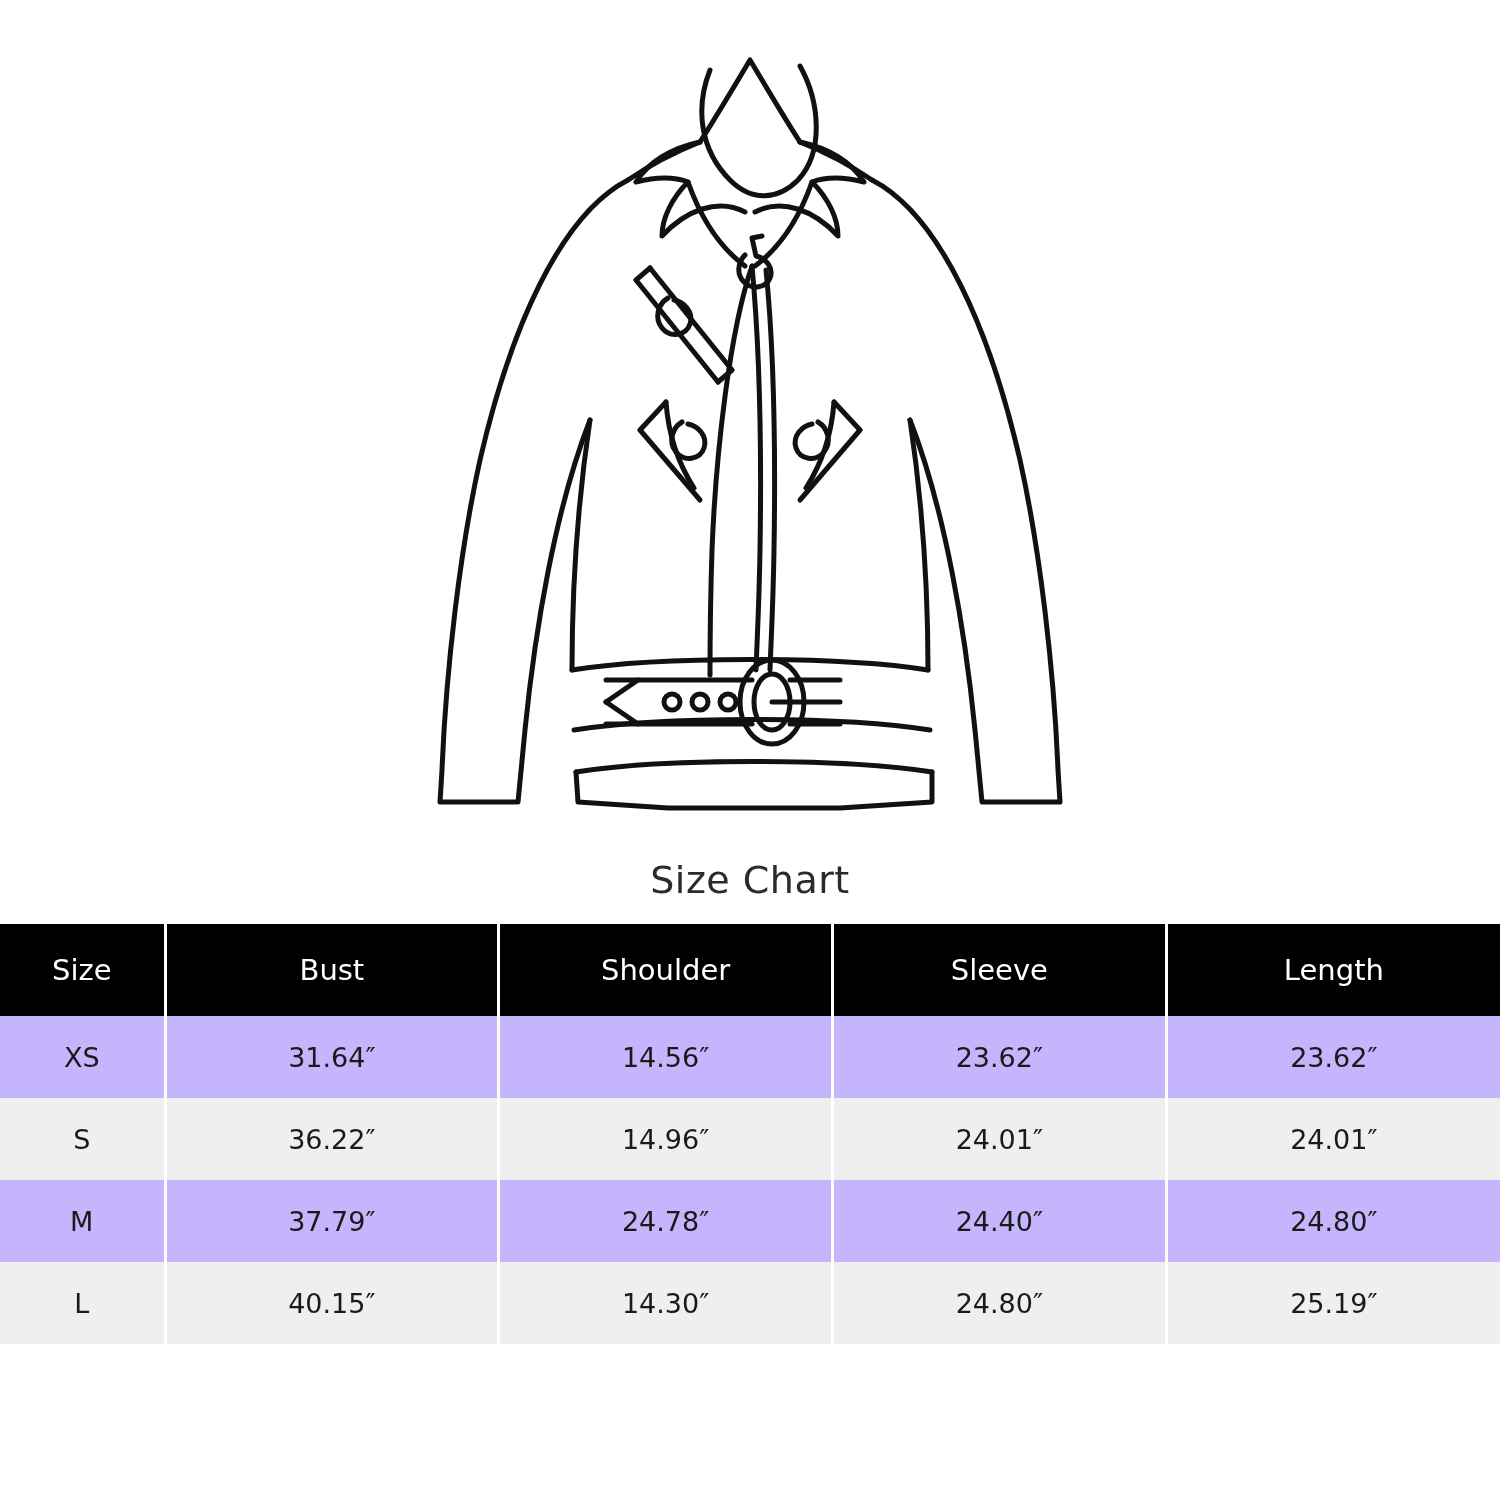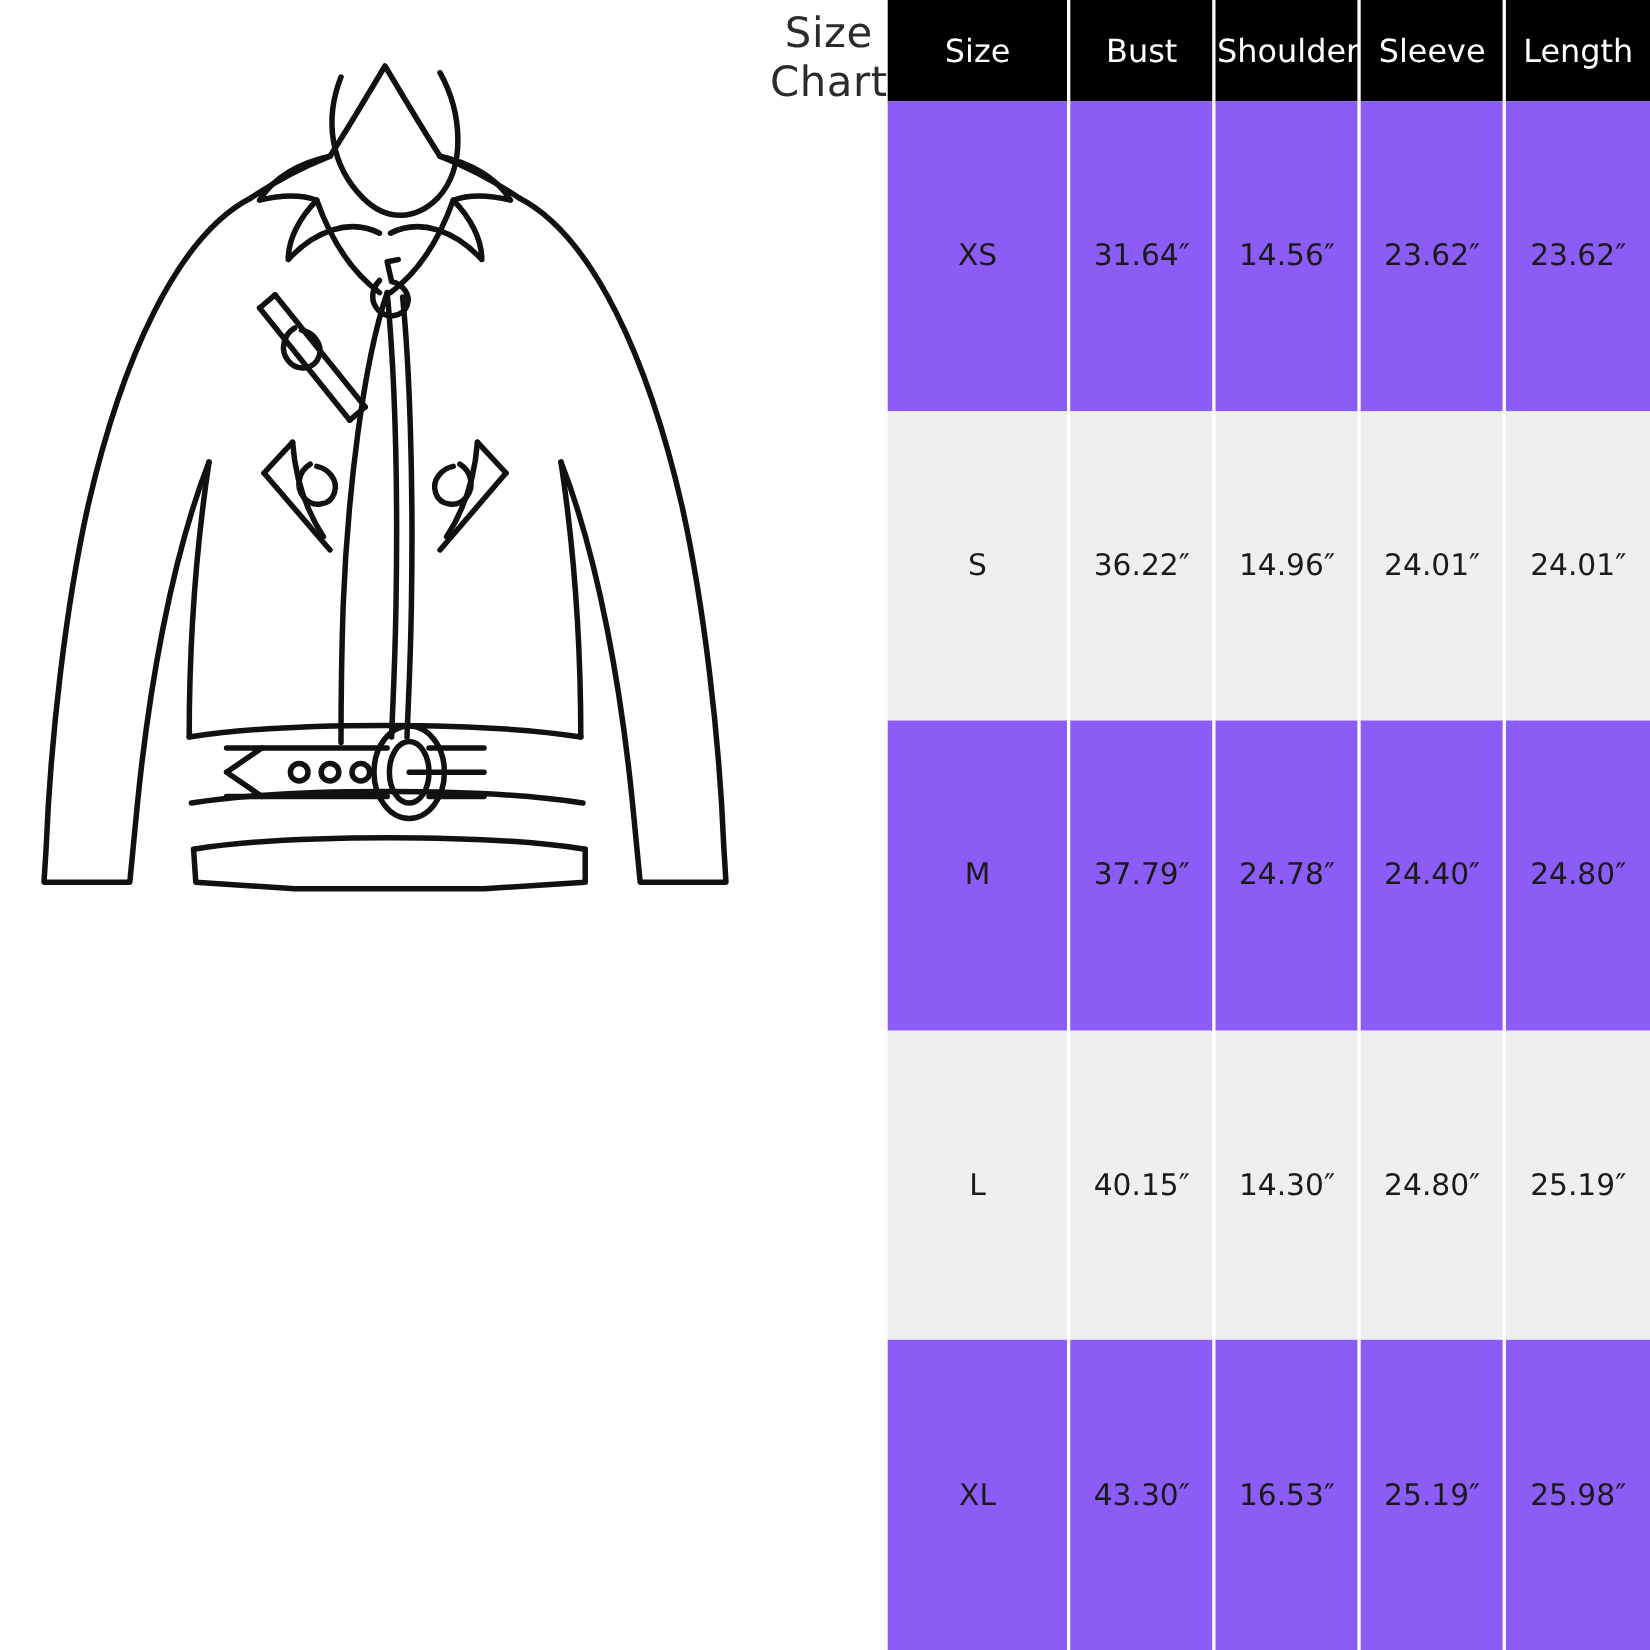--- a/index.html
+++ b/index.html
@@ -11,20 +11,21 @@
     background: #ffffff;
     font-family: "DejaVu Sans", sans-serif;
   }
   .page {
     position: relative;
     width: 1500px;
     height: 1500px;
     background: #ffffff;
     overflow: hidden;
     display: flex;
+    flex-direction: column;
   }
   .illustration-area {
     height: 850px;
     display: flex;
     align-items: center;
     justify-content: center;
     background: #ffffff;
   }
   .jacket-svg {
     display: block;
@@ -55,21 +56,21 @@
   table.size-chart th:last-child { border-right: none; }
   table.size-chart td {
     font-size: 27px;
     color: #1a1a1a;
     height: 82px;
     text-align: center;
     font-weight: 400;
     border-right: 3px solid #ffffff;
   }
   table.size-chart td:last-child { border-right: none; }
-  tr.row-accent td { background: #8b5cf6; }
+  tr.row-accent td { background: #c4b5fd; }
   tr.row-plain td { background: #efefef; }
   col.col-size { width: 165px; }
 </style>
 </head>
 <body>
 
 <div class="page">
 
   <div class="illustration-area">
     <svg class="jacket-svg" width="700" height="790" viewBox="0 0 700 790" fill="none" stroke="#111111" stroke-width="5" stroke-linecap="round" stroke-linejoin="round">
@@ -181,23 +182,16 @@
         <td>24.40″</td>
         <td>24.80″</td>
       </tr>
       <tr class="row-plain">
         <td>L</td>
         <td>40.15″</td>
         <td>14.30″</td>
         <td>24.80″</td>
         <td>25.19″</td>
       </tr>
-      <tr class="row-accent">
-        <td>XL</td>
-        <td>43.30″</td>
-        <td>16.53″</td>
-        <td>25.19″</td>
-        <td>25.98″</td>
-      </tr>
     </tbody>
   </table>
 
 </div>
 
 </body></html>

